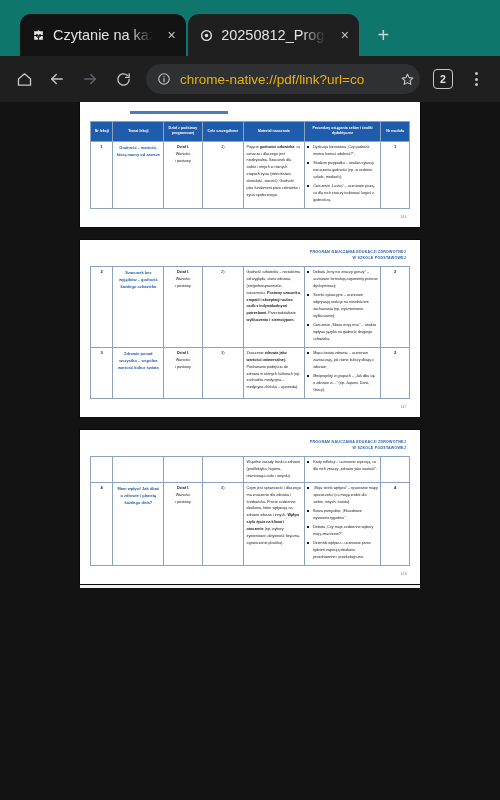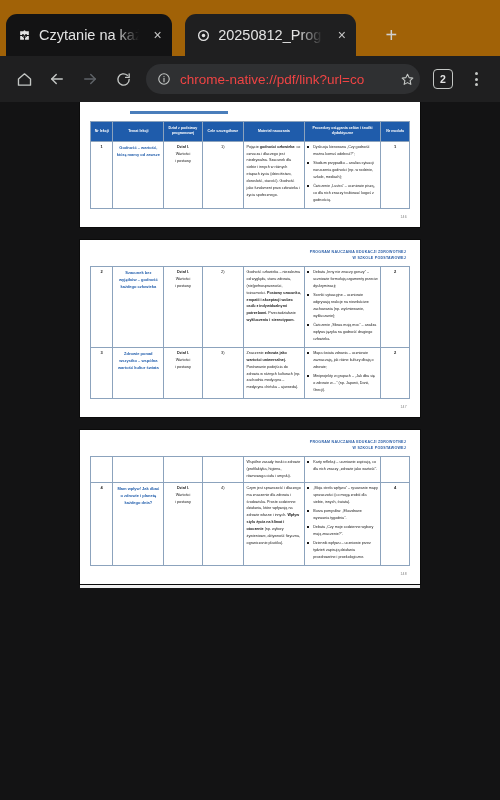--- a/index.html
+++ b/index.html
@@ -7,22 +7,22 @@
     width: 500px; height: 800px;
     background: #131314;
     font-family: "Liberation Sans", sans-serif;
     overflow: hidden;
   }
 
   
   .browser { width: 500px; height: 800px; display: flex; flex-direction: column; background:#131314; }
 
   .tabstrip {
-    height: 56px; background: #a16207;
-    display: flex; align-items: flex-end; padding-left: 6px; gap: 13px;
+    height: 56px; background: #0f766e;
+    display: flex; align-items: flex-end; padding-left: 20px; gap: 2px;
     flex: 0 0 56px;
   }
   .tab {
     height: 42px; display: flex; align-items: center; gap: 7px;
     padding: 0 6px 0 11px; border-radius: 11px 11px 0 0;
     max-width: 185px; min-width: 150px; position: relative;
   }
   .tab.inactive { background: #131314; }
   .tab.active { background: #1f1f20; text-align: center; }
   .tab-favicon {
@@ -57,21 +57,21 @@
     color: #c4c7c5; flex: 0 0 30px;
   }
   .tb-btn.disabled { color: #5f6368; }
   .tb-btn svg { display: block; }
   .omnibox {
     flex: 1 1 auto; height: 30px; background: #2f3032; border-radius: 16px;
     display: flex; align-items: center; padding: 0 5px 0 10px; gap: 8px;
     margin: 0 5px; min-width: 0;
   }
   .omni-url {
-    flex: 1 1 auto; font-size: 13.5px; color: #ef4444;
+    flex: 1 1 auto; font-size: 13.5px; color: #eab308;
     white-space: nowrap; overflow: hidden; text-overflow: clip;
   }
   .omni-icon { width:16px; height:16px; flex:0 0 16px; color:#c4c7c5; display:flex; align-items:center; justify-content:center;}
   .tabcount {
     width: 20px; height: 20px; border: 1.7px solid #c4c7c5; border-radius: 4px;
     display: flex; align-items: center; justify-content: center;
     font-size: 10.5px; color: #e3e3e3; font-weight: 600;
   }
   .menu-dots { display:flex; flex-direction:column; gap:2.5px; align-items:center; }
   .menu-dots i { width:3px; height:3px; border-radius:50%; background:#c4c7c5; display:block; }

